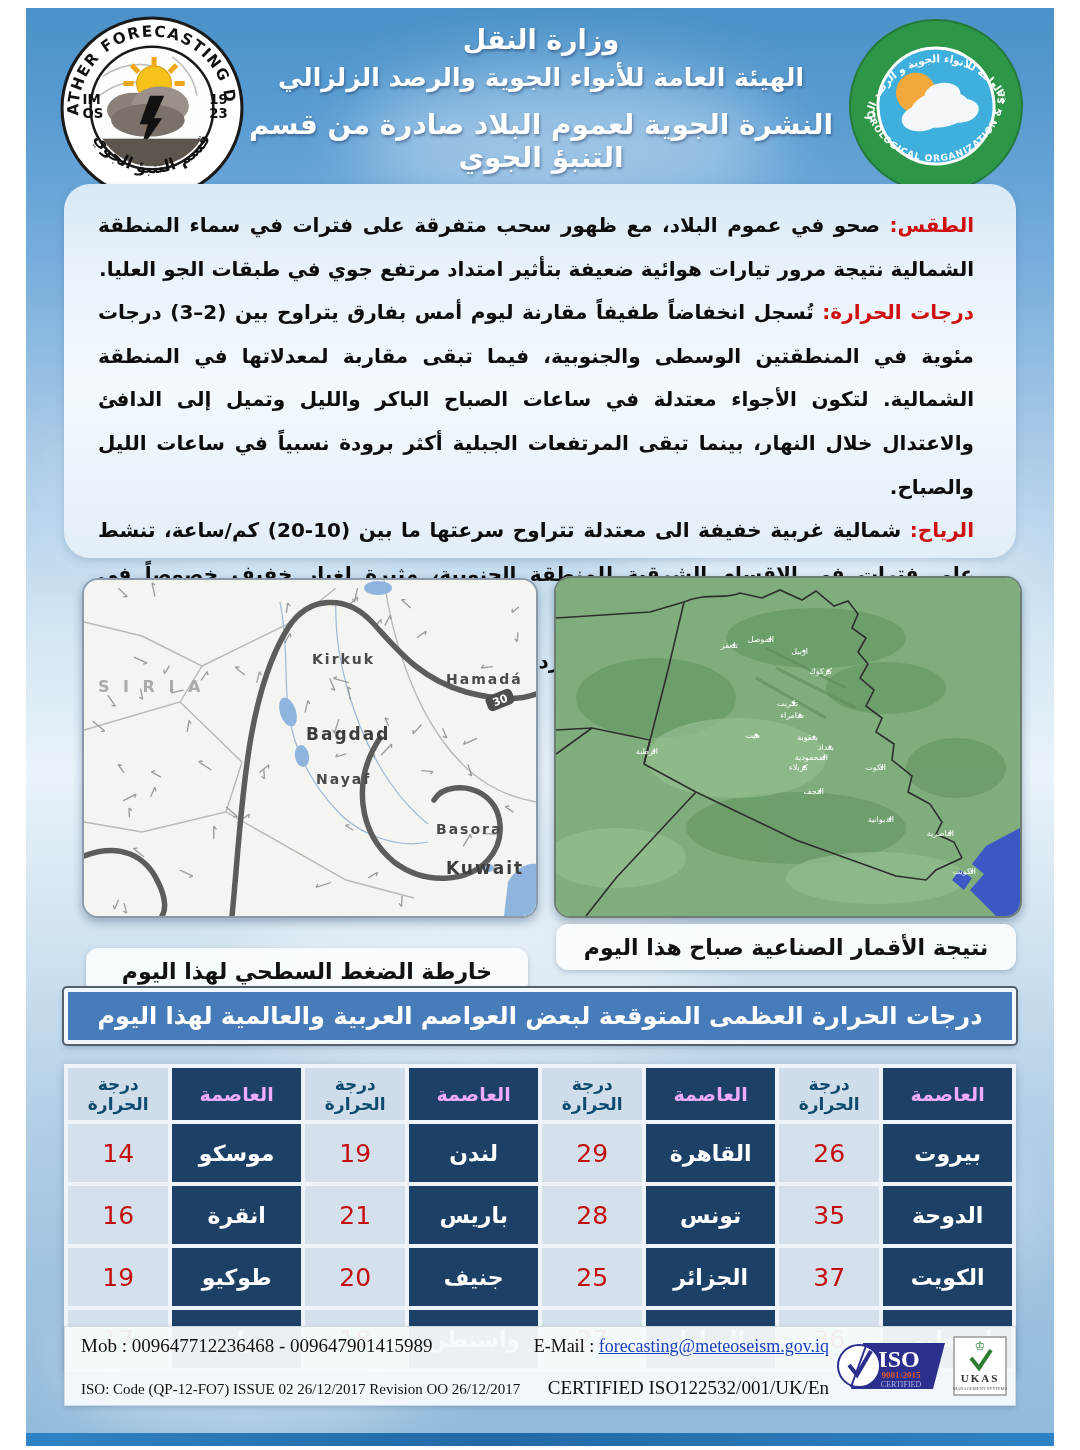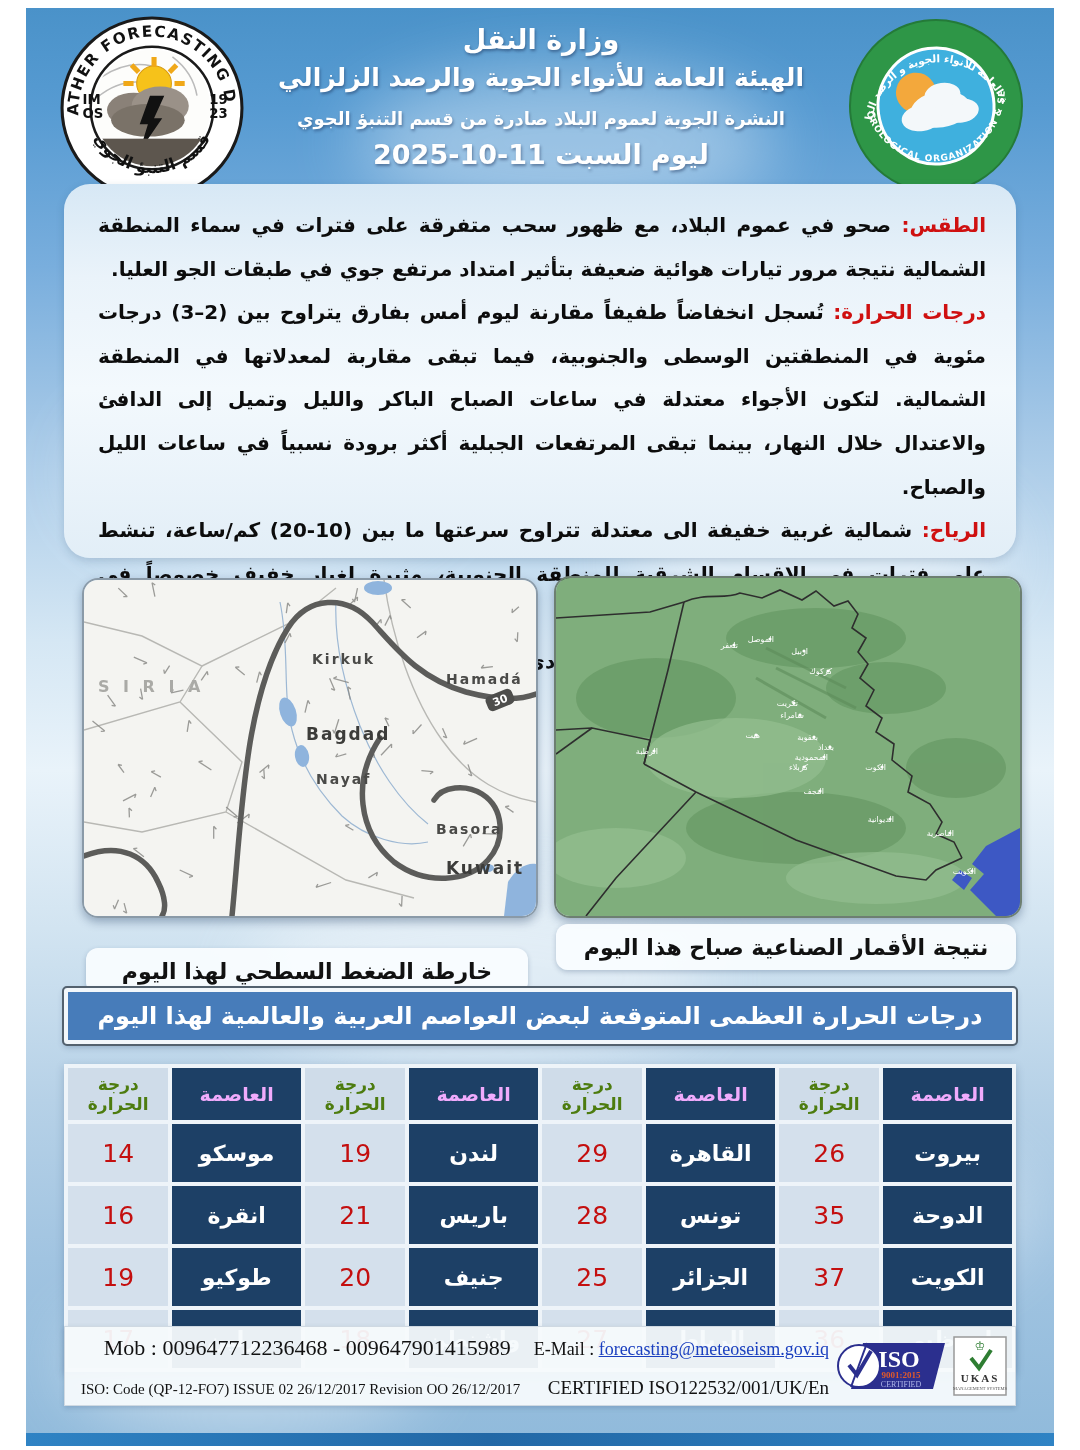--- a/index.html
+++ b/index.html
@@ -10,30 +10,30 @@
                  #d5e7f4 44%,#e9f3fa 53%,#d2e4f1 64%,#b6d1e7 76%,#a1c4e1 87%,#90badb 100%);}
   .cloud{position:absolute;border-radius:50%;filter:blur(34px);background:rgba(255,255,255,.75);}
   .strip{position:absolute;left:0;right:0;bottom:0;height:13px;
          background:linear-gradient(90deg,#2f83c4,#2268a6 45%,#2f83c4);}
 
   
   .hdr-text{position:absolute;top:14px;left:200px;width:630px;text-align:center;color:#fff;
             font-weight:bold;direction:rtl;text-shadow:1px 2px 3px rgba(20,40,80,.45);}
   .hdr-text .l1{font-size:27px;margin:2px 0 8px;}
   .hdr-text .l2{font-size:25px;margin:0 0 10px;}
-  .hdr-text .l3{font-size:18px;margin:16px 0 10px;}
+  .hdr-text .l3{font-size:28px;margin:16px 0 10px;}
   .hdr-text .l4{font-size:27px;margin:2px 0 0;}
   .logo{position:absolute;}
   #logoL{left:34px;top:8px;}
   #logoR{right:28px;top:10px;}
 
   
   .panel{position:absolute;top:176px;left:38px;right:38px;height:374px;border-radius:26px;
          background:linear-gradient(180deg,#d7e8f5 0%,#eaf3fa 25%,#f3f9fd 55%,#e2eef7 100%);
-         box-shadow:0 3px 8px rgba(30,60,100,.18);padding:20px 30px 0 34px;box-sizing:border-box;
+         box-shadow:0 3px 8px rgba(30,60,100,.18);padding:20px 42px 0 34px;box-sizing:border-box;
          direction:rtl;text-align:justify;}
   .panel p{margin:0;font-size:20px;font-weight:bold;color:#0c0c0c;line-height:2.18;}
   .panel .lbl{color:#cf1010;}
 
   
   .map{position:absolute;border-radius:16px;box-shadow:0 4px 10px rgba(20,50,90,.35);overflow:hidden;}
   #pressureMap{left:56px;top:570px;width:452px;height:336px;border:2px solid #8a9aa8;}
   #satelliteMap{left:528px;top:568px;width:464px;height:338px;border:2px solid #6d7f72;}
   .caption{position:absolute;top:916px;height:46px;border-radius:12px;background:rgba(250,253,255,.92);
            box-shadow:0 2px 5px rgba(30,60,100,.25);display:flex;align-items:center;justify-content:center;
@@ -43,32 +43,32 @@
   
   .band{position:absolute;top:980px;left:38px;right:38px;height:56px;background:#477cba;
         border:4px solid #f2f7fb;outline:2px solid #53616e;box-sizing:border-box;border-radius:3px;
         display:flex;align-items:center;justify-content:center;color:#fff;font-weight:bold;
         font-size:24px;direction:rtl;box-shadow:0 3px 6px rgba(30,60,100,.3);}
   .tbl-wrap{position:absolute;top:1056px;left:38px;right:38px;}
   table.temps{width:100%;border-collapse:collapse;direction:rtl;border:2px solid #38424c;
               box-shadow:0 3px 8px rgba(30,60,100,.25);}
   table.temps td,table.temps th{border:4px solid #eef4f9;text-align:center;vertical-align:middle;}
   th.cap{background:#1d4066;color:#f0abfc;font-size:19px;font-weight:bold;height:50px;width:14%;}
-  th.tmp{background:#cfdce9;color:#4d7c0f;font-size:17px;font-weight:bold;width:11%;}
+  th.tmp{background:#cfdce9;color:#0c4a6e;font-size:17px;font-weight:bold;width:11%;}
   td.cap{background:#1d4066;color:#ffffff;font-size:22px;font-weight:bold;height:56px;}
   td.tmp{background:#d4e0ec;color:#c40f0f;font-size:25px;font-weight:normal;}
 
   
   .footer{position:absolute;top:1318px;left:38px;right:38px;height:78px;background:rgba(246,250,252,.95);
           border:1px solid #cfd9e2;box-shadow:0 2px 5px rgba(30,60,100,.2);
           font-family:"Liberation Serif","DejaVu Serif",serif;color:#111;}
   .footer .rows{position:absolute;left:16px;right:186px;top:8px;bottom:6px;display:flex;
                 flex-direction:column;justify-content:space-between;}
   .footer .row{display:flex;align-items:baseline;}
-  .f-mob{font-size:22px;flex:1;text-align:center;}
+  .f-mob{font-size:19px;flex:1;}
   .f-email{font-size:18px;}
   .f-email a{color:#1a3fbf;}
   .f-iso{font-size:15px;flex:1;}
   .f-cert{font-size:19px;}
   .badges{position:absolute;right:8px;top:9px;display:flex;align-items:center;gap:8px;}
 </style>
 </head>
 <body>
 
 <div class="page">

